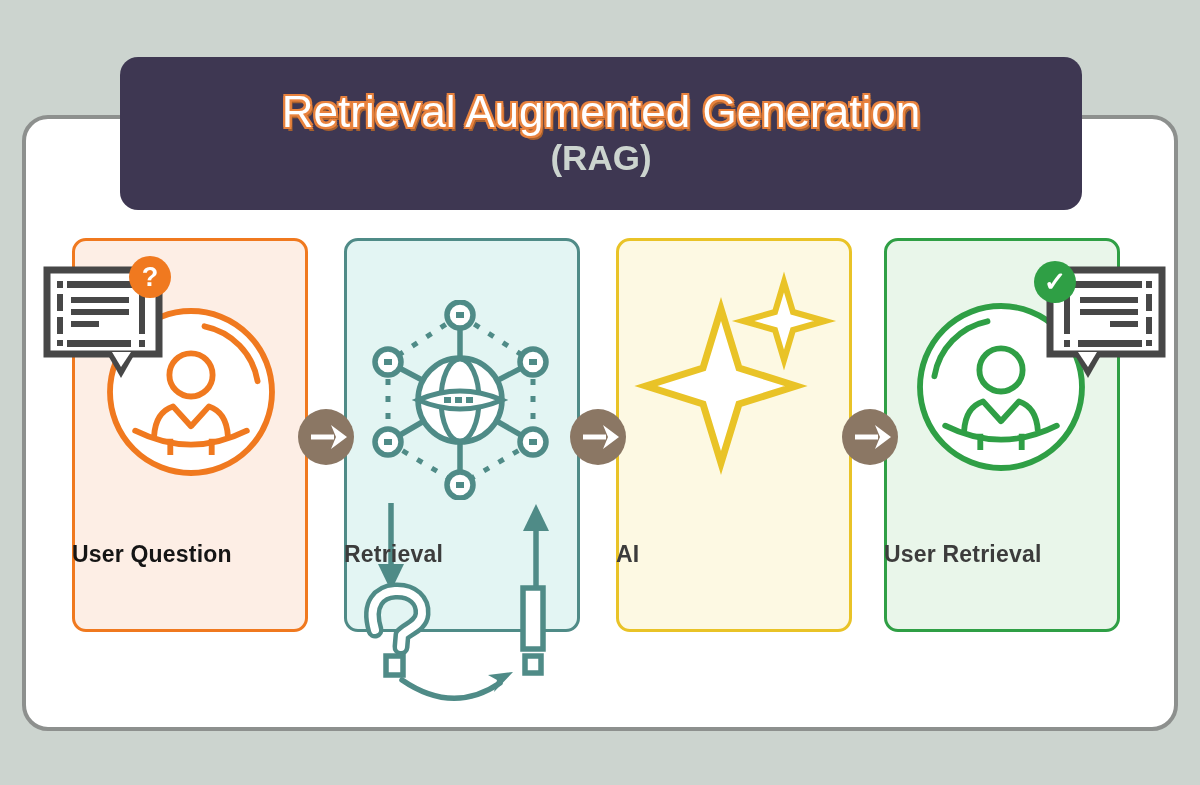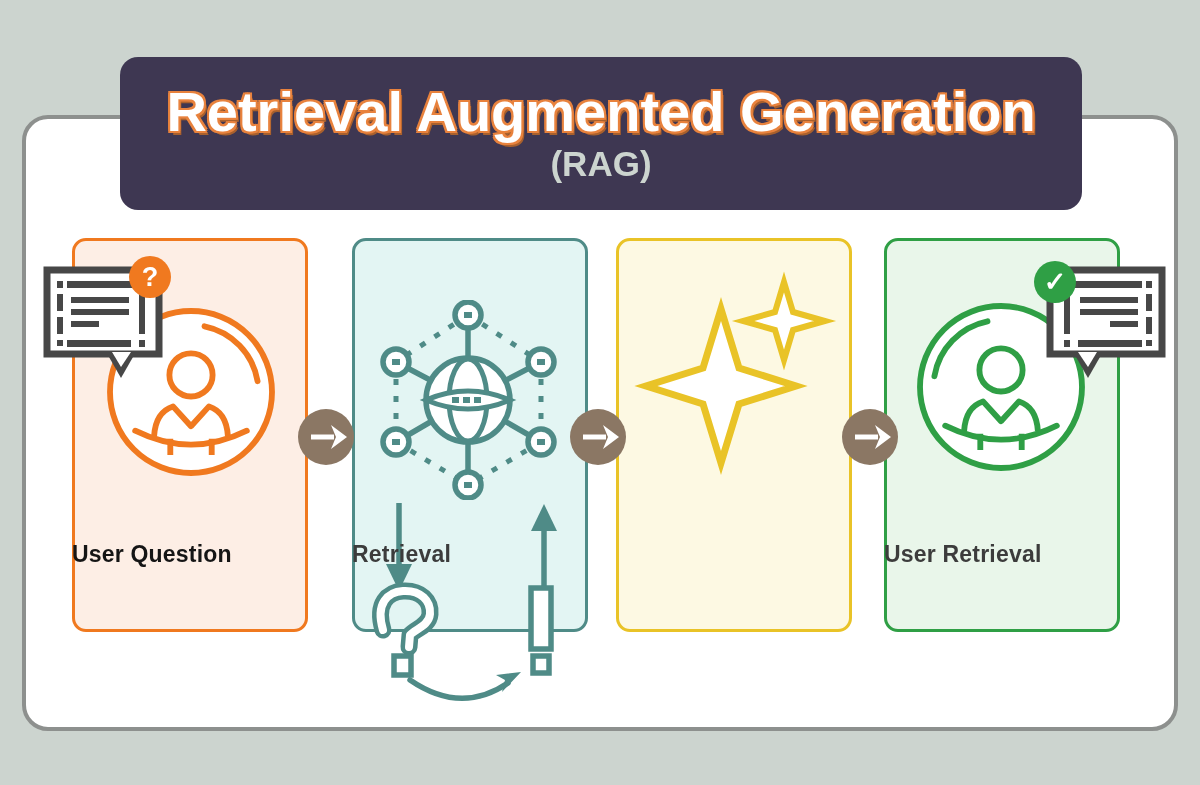--- a/index.html
+++ b/index.html
@@ -4,32 +4,32 @@
 <style>
   html,body{margin:0;padding:0;}
   body{font-family:"Liberation Sans",sans-serif;}
   .stage{position:relative;width:1200px;height:785px;background:var(--page_bg);overflow:hidden;}
 
   .card{position:absolute;left:22px;top:115px;width:1148px;height:608px;background:#ffffff;
         border:4px solid var(--card_border);border-radius:26px;z-index:1;}
 
   .header{position:absolute;left:120px;top:57px;width:962px;height:153px;background:var(--header_bg);
           border-radius:18px;display:flex;flex-direction:column;align-items:center;justify-content:center;z-index:5;}
-  .title{font-size:56px;font-weight:700;color:#ffffff;line-height:1.05;white-space:nowrap;
+  .title{font-size:44px;font-weight:400;color:#ffffff;line-height:1.05;white-space:nowrap;
      text-shadow:
        -2px -2px 0 var(--title_outline), 2px -2px 0 var(--title_outline),
        -2px  2px 0 var(--title_outline), 2px  2px 0 var(--title_outline),
        -2px  0   0 var(--title_outline), 2px  0   0 var(--title_outline),
         0   -2px 0 var(--title_outline), 0    2px 0 var(--title_outline),
         3px  4px 0 var(--title_shadow);}
   .subtitle{font-size:35px;font-weight:700;color:var(--rag);margin-top:3px;}
 
   .panel{position:absolute;top:238px;width:236px;height:394px;border-radius:14px;border:3px solid;box-sizing:border-box;z-index:2;}
   .p1{left:72px;border-color:var(--orange);background:var(--panel_orange_bg);}
-  .p2{left:352px;border-color:var(--teal);background:var(--panel_teal_bg);}
+  .p2{left:344px;border-color:var(--teal);background:var(--panel_teal_bg);}
   .p3{left:616px;border-color:var(--yellow);background:var(--panel_yellow_bg);}
   .p4{left:884px;border-color:var(--green);background:var(--panel_green_bg);}
 
   .panel-label{position:absolute;left:-3px;width:276px;top:300px;text-align:left;font-weight:700;
                font-size:23px;color:var(--label_dark);letter-spacing:.2px;}
   .p1 .panel-label{color:var(--label_black);}
 
   .person{position:absolute;width:180px;height:180px;}
   .p1 .person{left:26px;top:61px;}
   .p4 .person{left:24px;top:56px;}
@@ -144,20 +144,21 @@
     </svg>
     <div class="panel-label">Retrieval</div>
   </div>
 
   <div class="panel p3">
     <svg class="stars" viewBox="0 0 240 220">
       <polygon points="101,49 110,40 101,126 92,140 101,203 110,144 176,126 120,144 101,49" fill="none" stroke="none"></polygon>
       <polygon points="101,49 119,108 176,126 119,144 101,203 83,144 26,126 83,108" fill="#ffffff" style="stroke:var(--yellow)" stroke-width="7" stroke-linejoin="miter"></polygon>
       <polygon points="164,22 173,52 205,61 173,70 164,100 155,70 123,61 155,52" fill="#ffffff" style="stroke:var(--yellow)" stroke-width="6" stroke-linejoin="miter"></polygon>
     </svg>
+    <div class="panel-label">AI</div>
   </div>
 
   <div class="panel p4">
     <svg class="person" viewBox="0 0 200 200">
       <circle cx="100" cy="100" r="90" fill="#ffffff" style="stroke:var(--green)" stroke-width="6.5"></circle>
       <path d="M85,27 A75,75 0 0 0 26,88" fill="none" style="stroke:var(--green)" stroke-width="6.5" stroke-linecap="round"></path>
       <circle cx="100" cy="81" r="24" fill="#ffffff" style="stroke:var(--green)" stroke-width="6.5"></circle>
       <path d="M59,149 C60,131 68,120 80,116 L100,138 L120,116 C132,120 140,131 141,149" fill="none" style="stroke:var(--green)" stroke-width="6.5" stroke-linejoin="round"></path>
       <path d="M77,152 V170 M123,152 V170" fill="none" style="stroke:var(--green)" stroke-width="6.5"></path>
       <path d="M38,143 Q100,174 162,143" fill="none" style="stroke:var(--green)" stroke-width="6.5" stroke-linecap="round"></path>

